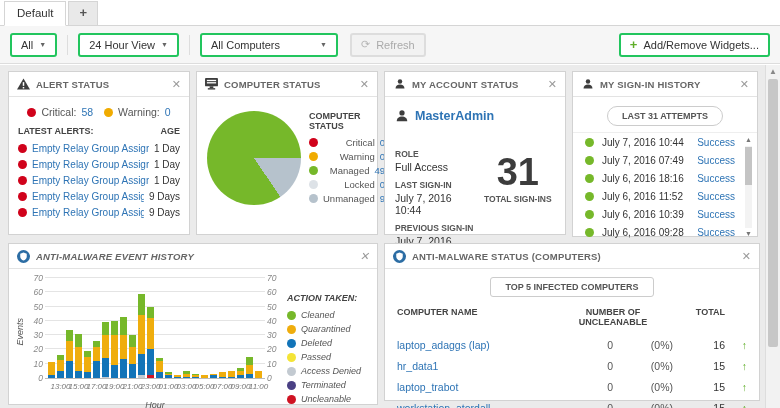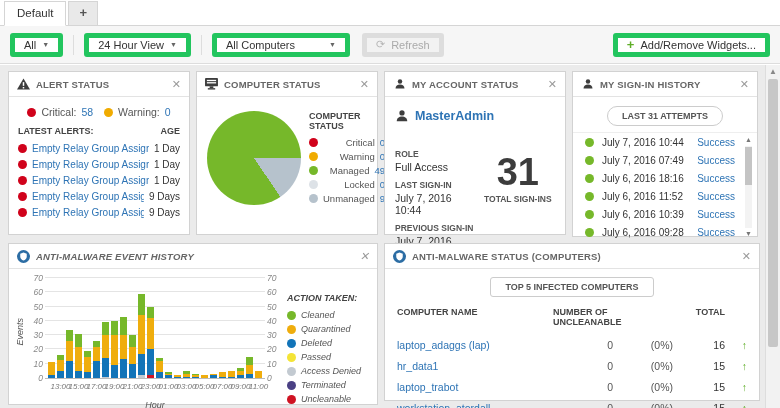--- a/index.html
+++ b/index.html
@@ -7,21 +7,21 @@
   body { font-family:"Liberation Sans", sans-serif; background:#ffffff; position:relative; overflow:hidden; color:#444; }
 
   
   .tabbar { height:26px; background:#fff; border-bottom:1px solid #d5d5d5; display:flex; align-items:flex-end; padding-left:4px; }
   .tab { font-size:11.5px; color:#333; padding:5px 12px 6px; border:1px solid transparent; border-bottom:none; cursor:pointer; }
   .tab.active { background:#fff; border-color:#d5d5d5; border-bottom:1px solid #fff; margin-bottom:-1px; }
   .tab.add { background:#e9e9e9; border-color:#d5d5d5; color:#555; font-weight:bold; font-size:13px; padding:3px 10px 5px; margin-left:2px; }
 
   
   .toolbar { height:38px; background:#f6f6f6; border-bottom:1px solid #ddd; display:flex; align-items:center; padding:0 10px; }
-  .btn { background:#fff; border:5px solid #22c55e; border-radius:3px; font-size:11px; color:#333; height:24px; padding:0 9px; display:inline-flex; align-items:center; gap:6px; cursor:pointer; font-family:"Liberation Sans",sans-serif; }
+  .btn { background:#fff; border:2px solid #22c55e; border-radius:3px; font-size:11px; color:#333; height:24px; padding:0 9px; display:inline-flex; align-items:center; gap:6px; cursor:pointer; font-family:"Liberation Sans",sans-serif; }
   .caret { font-size:7px; color:#666; }
   .sep { width:1px; height:20px; background:#ddd; margin:0 10px; }
   .select-wide { width:138px; justify-content:space-between; }
   .btn.disabled { background:#f2f2f2; color:#aaa; border-color:#ddd; cursor:default; margin-left:12px; }
   .refresh-glyph { font-size:11px; color:#b5b5b5; }
   .spacer { flex:1; }
   .plus { color:#5fae28; font-weight:bold; font-size:13px; }
 
   
   .dash { position:absolute; top:65px; left:0; right:15px; bottom:0; background:#ebebeb; padding:6px 0 0 8px; }
@@ -89,21 +89,21 @@
   .xcell span { position:absolute; left:50%; transform:translateX(-50%); font-size:8px; color:#777; white-space:nowrap; }
   .xaxis-title { text-align:center; font-size:9px; color:#555; margin-top:8px; }
   .leg { width:86px; padding:14px 4px 0 2px; }
   .leg-title { font-size:9px; font-weight:bold; color:#444; margin-bottom:5px; }
   .leg-item { display:flex; align-items:center; gap:5px; font-size:9px; color:#555; padding:2px 0; }
 
   
   .amt { padding:0 12px; }
   .amt-hdr { display:flex; font-size:9px; font-weight:bold; color:#444; padding:10px 0 7px; }
   .amt-hdr .c1 { flex:1; }
-  .amt-hdr .c2 { width:120px; text-align:left; }
+  .amt-hdr .c2 { width:120px; text-align:center; }
   .amt-hdr .c3 { width:52px; text-align:right; }
   .amt-hdr .c4 { width:22px; }
   .amt-row { display:flex; align-items:center; font-size:10.5px; padding:4.5px 0; }
   .amt-row .c1 { flex:1; color:#2e74b5; cursor:pointer; }
   .amt-row .cnum { width:60px; text-align:right; color:#555; }
   .amt-row .cpct { width:60px; text-align:right; color:#555; }
   .amt-row .c3 { width:52px; text-align:right; color:#333; }
   .amt-row .c4 { width:22px; text-align:right; font-weight:bold; }
   .trend-up { color:#5fae28; }
 

